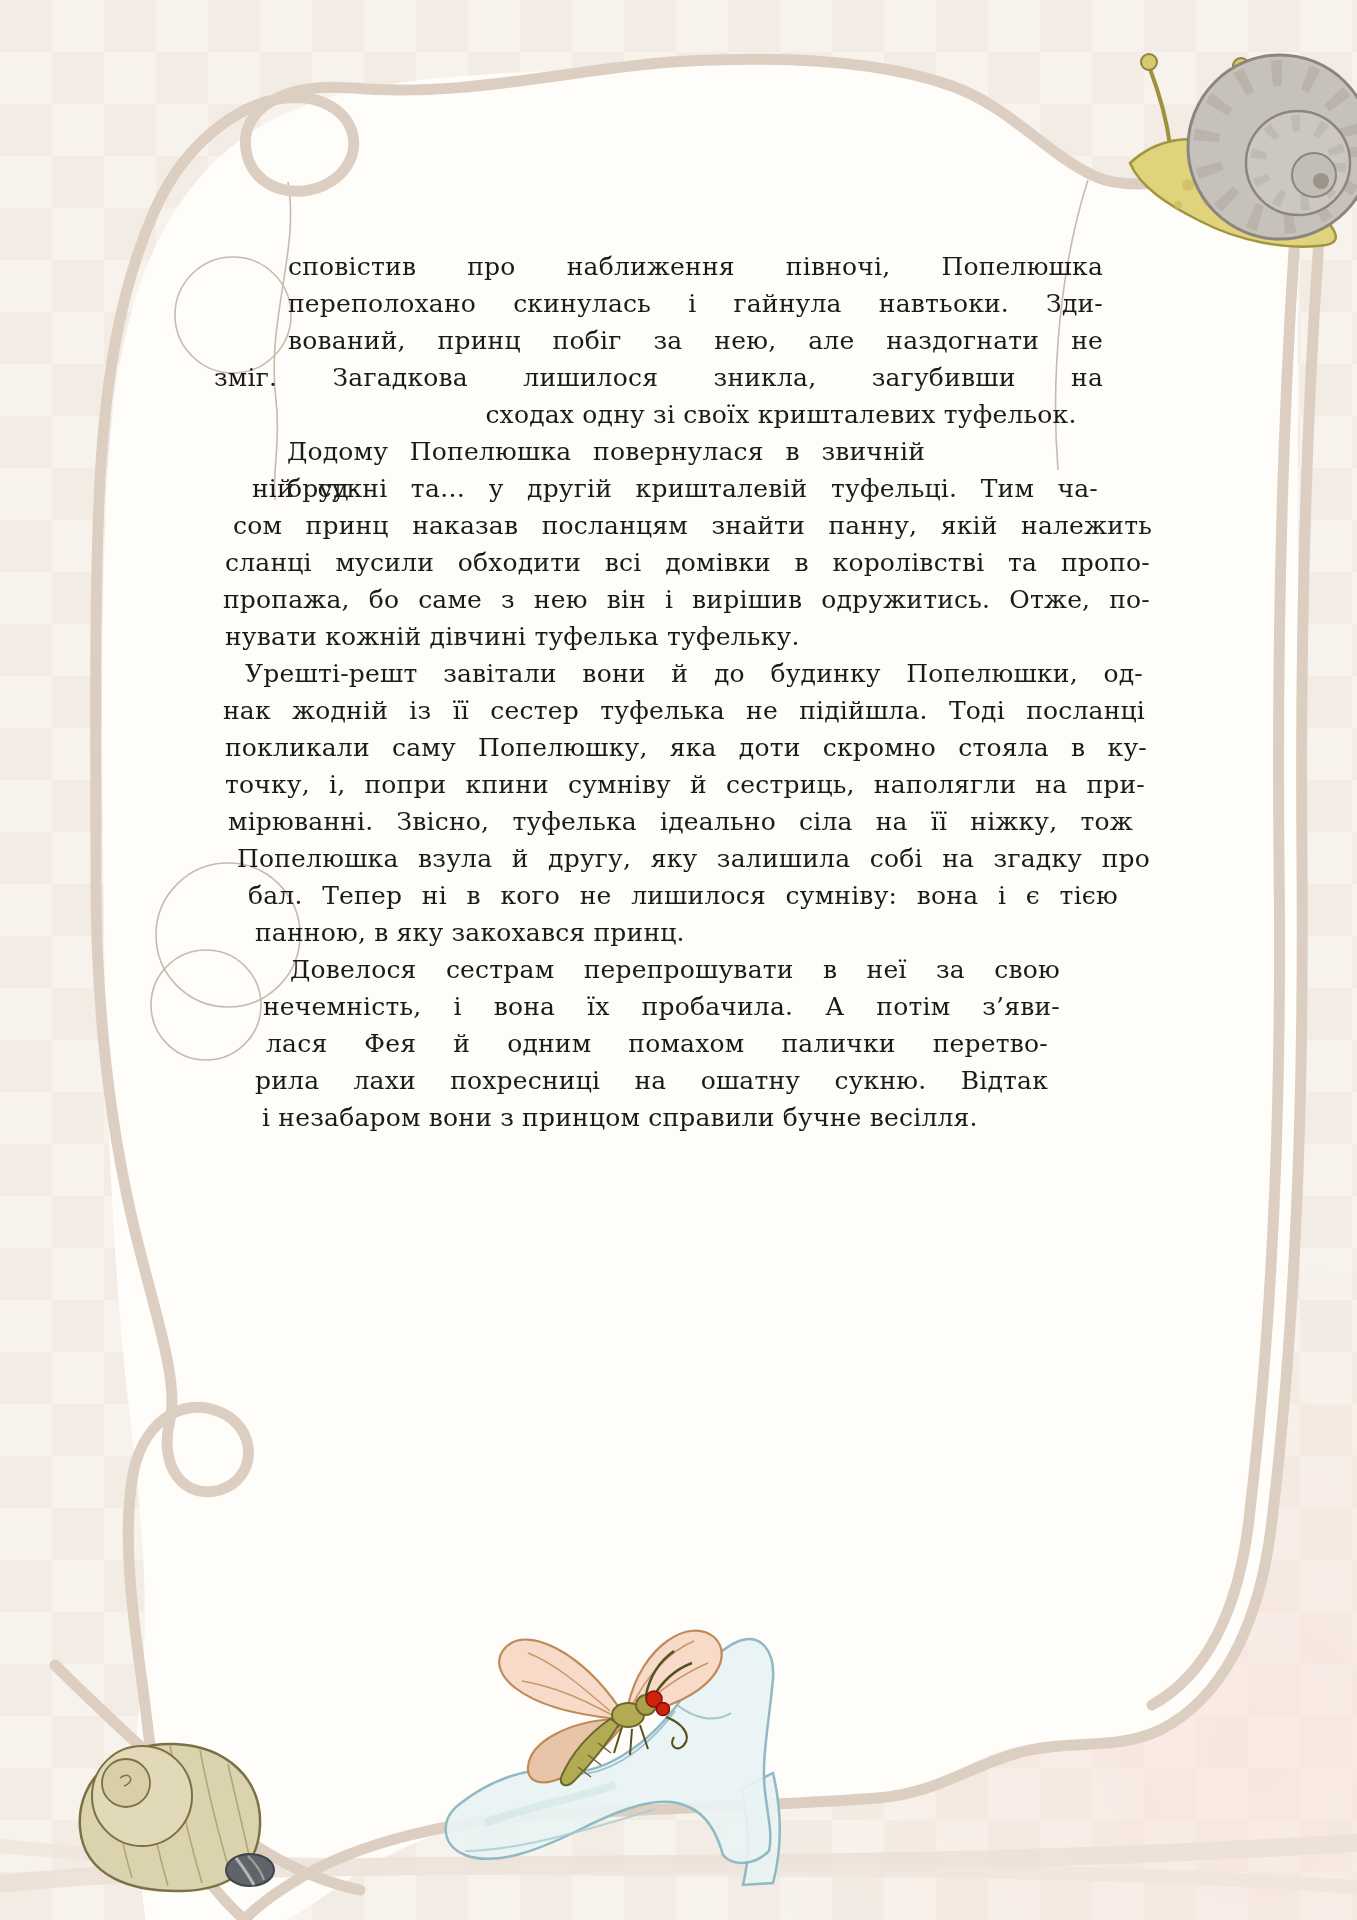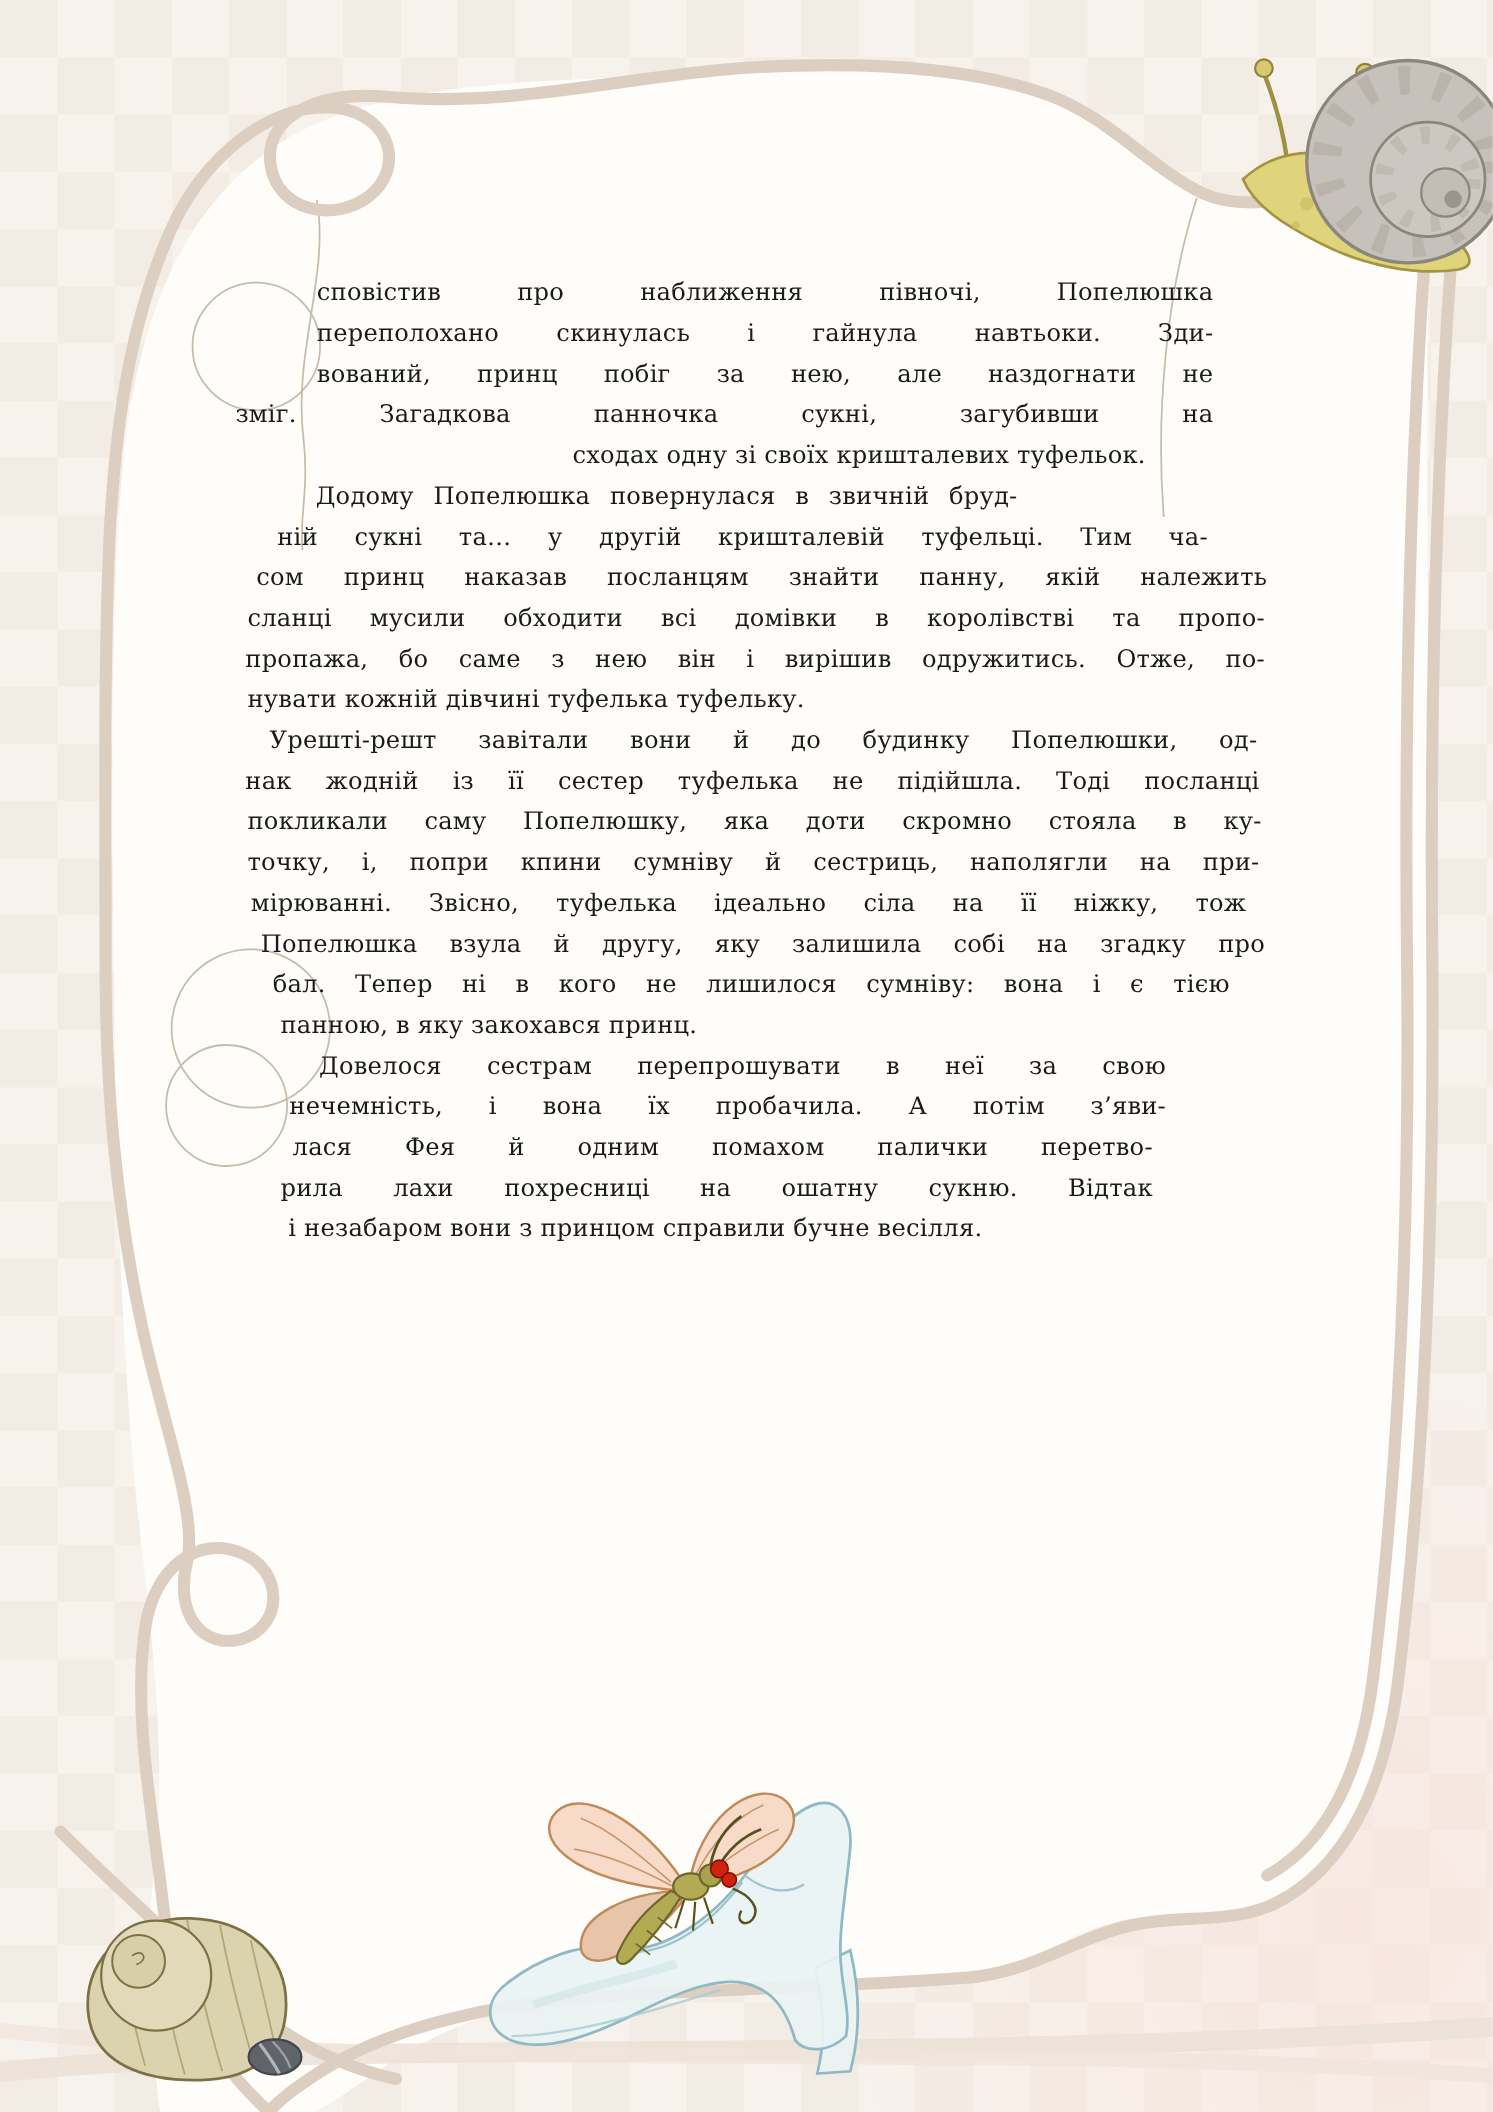--- a/index.html
+++ b/index.html
@@ -12,21 +12,21 @@
     background-color:#f6efe8;
     background-image:
       radial-gradient(700px 700px at 1250px 1750px, rgba(250,226,219,.55), rgba(250,226,219,0) 70%),
       conic-gradient(#f8f2ec 25%, #f3ece4 0 50%, #f8f2ec 0 75%, #f3ece4 0);
     background-size:100% 100%,104px 104px;
   }
   svg.deco{position:absolute;left:0;top:0;}
   .illu{position:absolute;}
   #story{position:absolute;left:0;top:248px;width:1357px;}
   .tline{
-    height:37px;line-height:37px;font-size:22px;color:#1a1a1a;
+    height:37px;line-height:37px;font-size:25px;color:#1a1a1a;
     white-space:pre;letter-spacing:.2px;
   }
   .tline.just{white-space:normal;text-align:justify;text-align-last:justify;}
 </style>
 </head>
 <body>
 
 <div class="page">
 
   <svg class="deco" width="1357" height="1920" viewBox="0 0 1357 1920">
@@ -186,21 +186,21 @@
       <path d="M196,116 C212,122 222,134 214,144 C208,151 198,146 204,136" fill="none" stroke="#55511f" stroke-width="2.2"></path>
       <circle cx="184" cy="98" r="8" fill="#cf2310" stroke="#801005" stroke-width="1.5"></circle>
       <circle cx="193" cy="108" r="6.5" fill="#cf2310" stroke="#801005" stroke-width="1.5"></circle>
     </g>
   </svg>
 
   <div id="story">
       <div class="tline just" style="margin-left: 288px; width: 815px;">сповістив про наближення півночі, Попелюшка</div>
       <div class="tline just" style="margin-left: 288px; width: 815px;">переполохано скинулась і гайнула навтьоки. Зди-</div>
       <div class="tline just" style="margin-left: 288px; width: 815px;">вований, принц побіг за нею, але наздогнати не</div>
-      <div class="tline just" style="margin-left: 214px; width: 889px;">зміг. Загадкова панночка сукні, загубивши на</div>
+      <div class="tline just" style="margin-left: 214px; width: 889px;">зміг. Загадкова лишилося зникла, загубивши на</div>
       <div class="tline" style="margin-left: 205px; text-align: center;">сходах одну зі своїх кришталевих туфельок.</div>
       <div class="tline just" style="margin-left: 287px; width: 638px;">Додому Попелюшка повернулася в звичній бруд-</div>
       <div class="tline just" style="margin-left: 252px; width: 846px;">ній сукні та… у другій кришталевій туфельці. Тим ча-</div>
       <div class="tline just" style="margin-left: 233px; width: 919px;">сом принц наказав посланцям знайти панну, якій належить</div>
       <div class="tline just" style="margin-left: 225px; width: 925px;">сланці мусили обходити всі домівки в королівстві та пропо-</div>
       <div class="tline just" style="margin-left: 223px; width: 927px;">пропажа, бо саме з нею він і вирішив одружитись. Отже, по-</div>
       <div class="tline" style="margin-left: 225px;">нувати кожній дівчині туфелька туфельку.</div>
       <div class="tline just" style="margin-left: 245px; width: 898px;">Урешті-решт завітали вони й до будинку Попелюшки, од-</div>
       <div class="tline just" style="margin-left: 223px; width: 922px;">нак жодній із її сестер туфелька не підійшла. Тоді посланці</div>
       <div class="tline just" style="margin-left: 225px; width: 922px;">покликали саму Попелюшку, яка доти скромно стояла в ку-</div>

